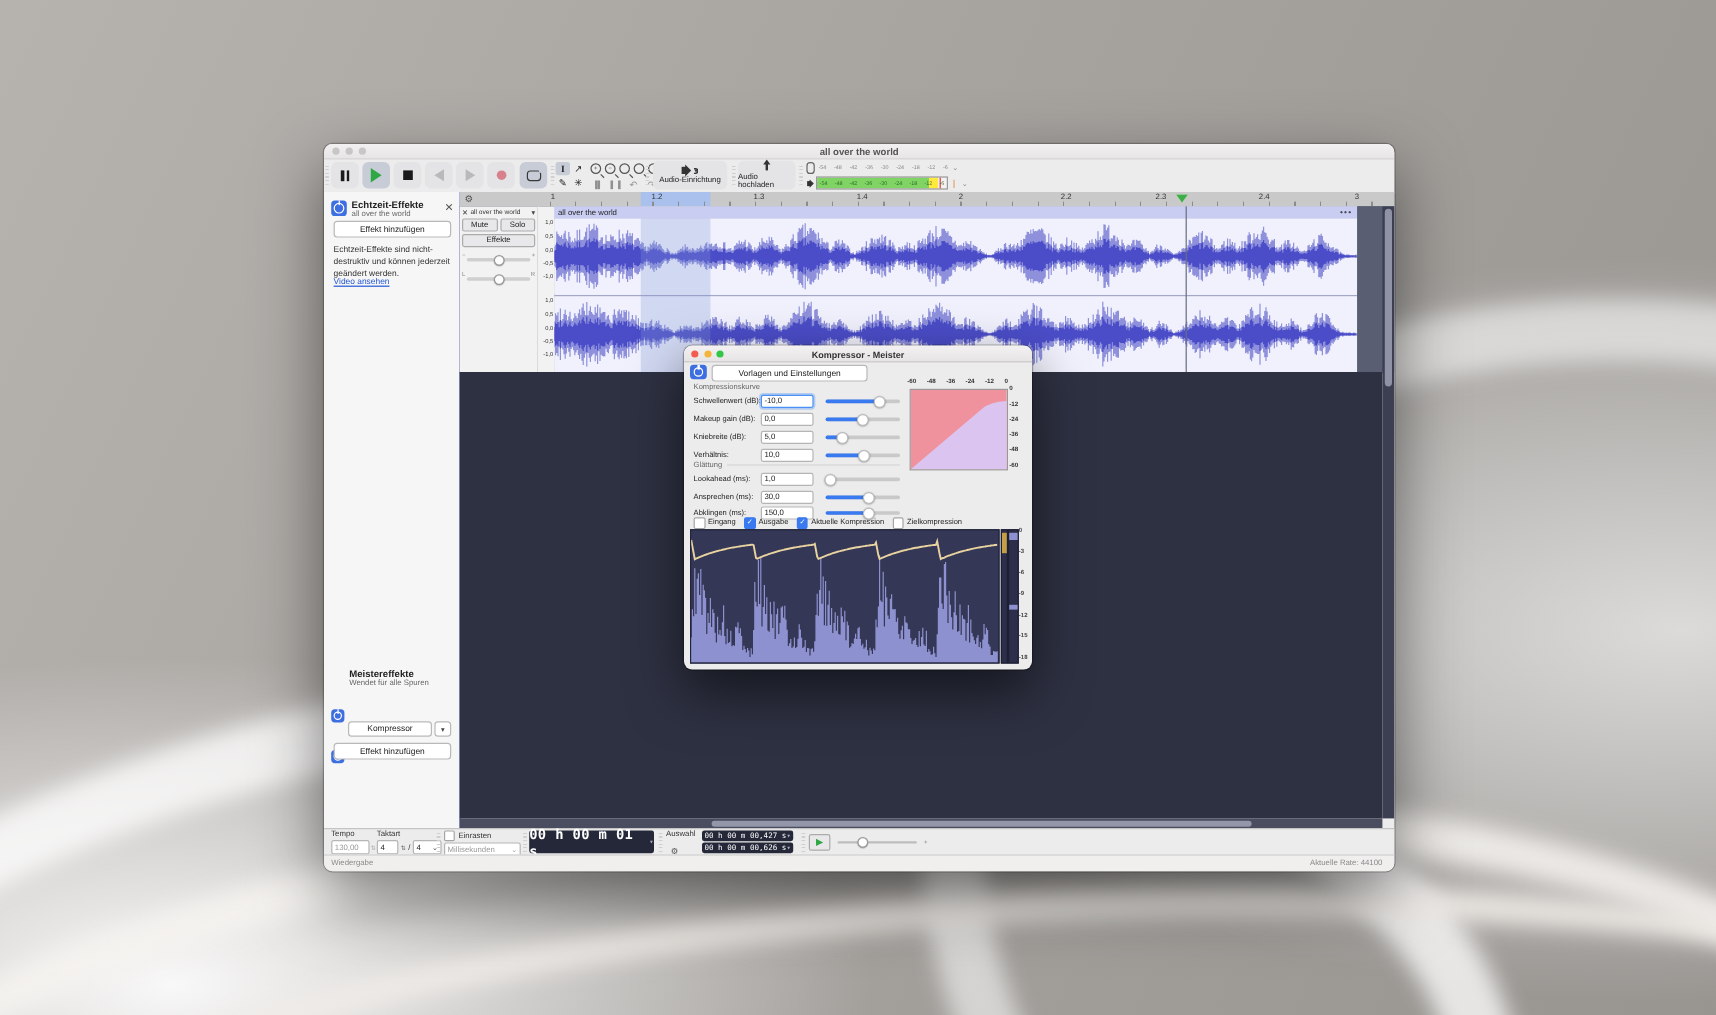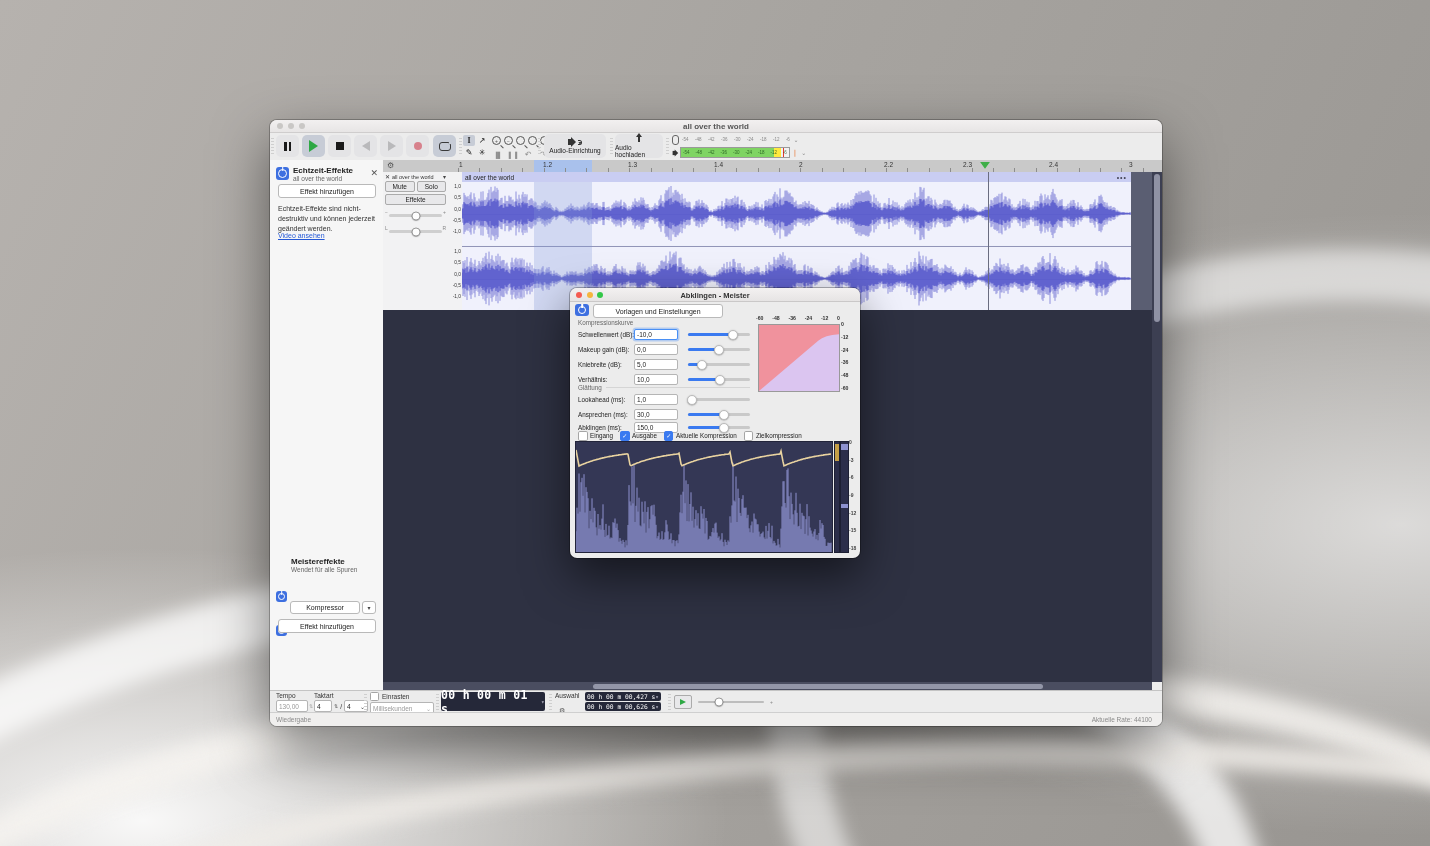--- a/index.html
+++ b/index.html
@@ -447,21 +447,21 @@
   </div>
 </div>
 
 <div class="dialog">
   <div class="dtitle">
     <div class="dlights">
       <i style="background:#f45b50"></i>
       <i style="background:#f5b53d"></i>
       <i style="background:#33c748"></i>
     </div>
-    <div class="t">Abklingen - Meister</div>
+    <div class="t">Kompressor - Meister</div>
   </div>
 
   <div class="pwr abs" style="left:5px;top:16px;width:14px;height:12px">
       <span class="ring" style="width:6px;height:6px"></span>
     </div>
   <div class="whitebtn abs" style="left:23px;top:16px;width:128px;height:12px">Vorlagen und Einstellungen</div>
 
   <div class="dsection" style="left:8px;top:31px">Kompressionskurve</div>
 
   <div class="drow" style="top:40px">

